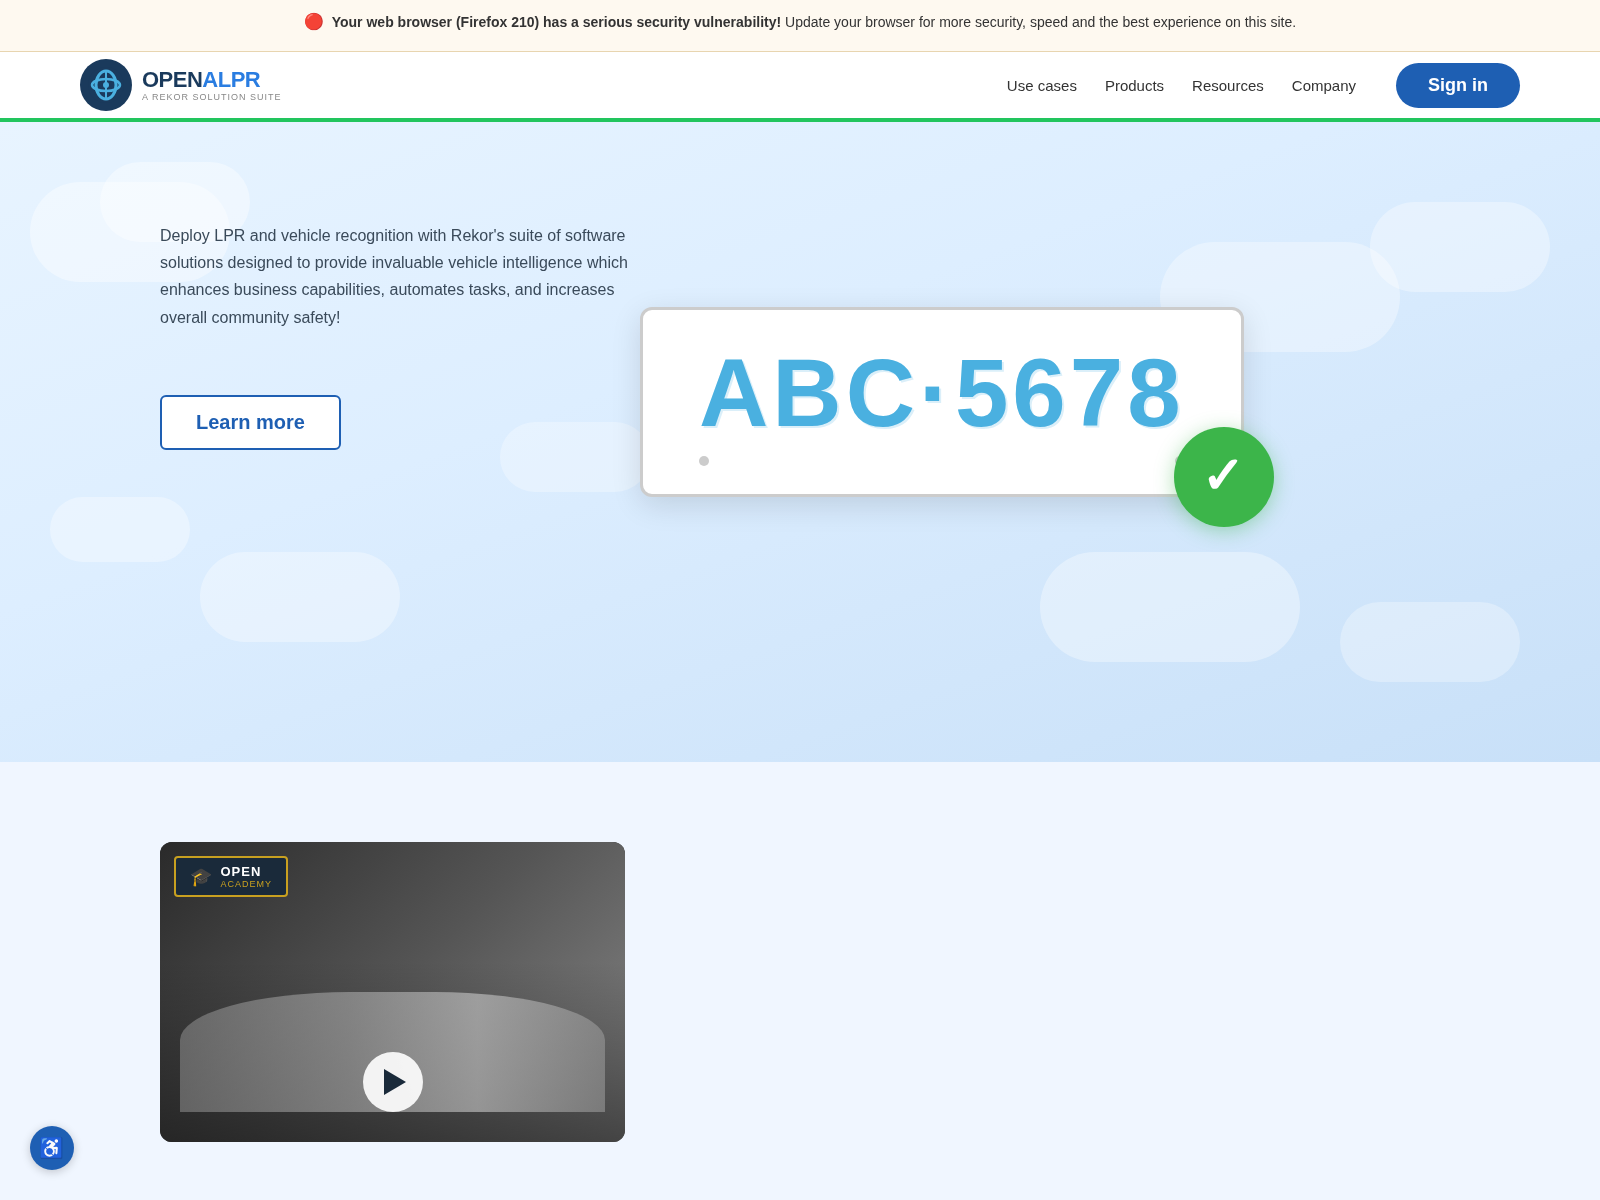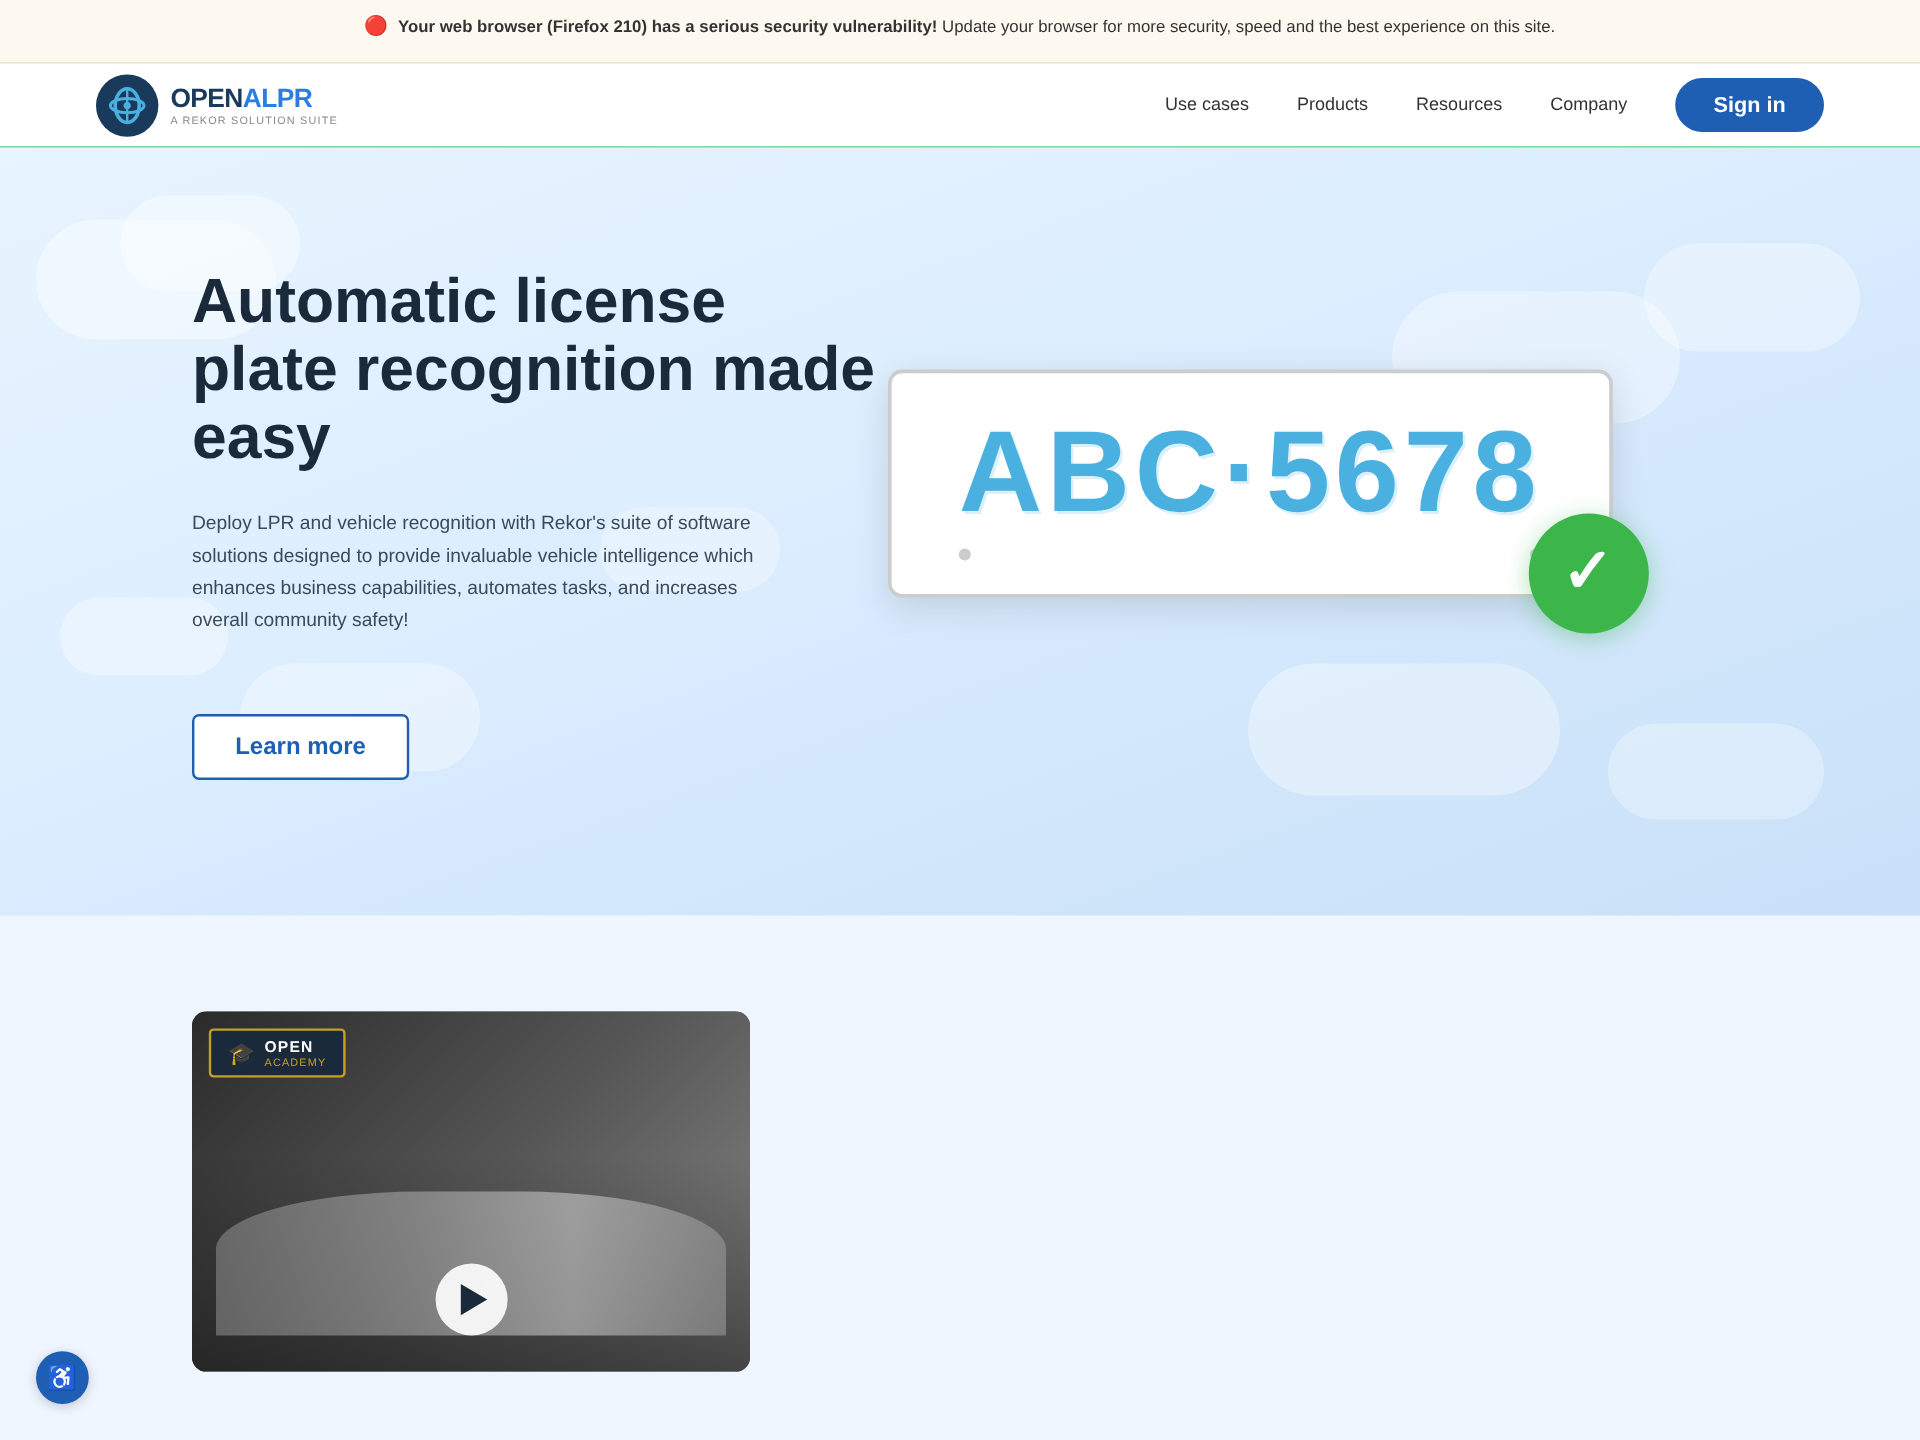--- a/index.html
+++ b/index.html
@@ -35,21 +35,21 @@
       padding: 7px 16px;
       font-size: 14px;
       cursor: pointer;
       font-weight: 500;
     }
     .warning-icon { font-size: 16px; margin-right: 4px; }
 
     
     nav {
       background: #fff;
-      border-bottom: 1px solid #22c55e;
+      border-bottom: 4px solid #22c55e;
       display: flex;
       align-items: center;
       padding: 0 80px;
       height: 70px;
     }
     .logo-area {
       display: flex;
       align-items: center;
       margin-right: auto;
     }
@@ -62,21 +62,21 @@
       align-items: center;
       justify-content: center;
       margin-right: 10px;
       overflow: hidden;
     }
     .logo-text-area { display: flex; flex-direction: column; }
     .logo-main { font-size: 22px; font-weight: 800; letter-spacing: -0.5px; }
     .logo-open { color: #1a3a5c; }
     .logo-alpr { color: #2a7de1; }
     .logo-sub { font-size: 9px; color: #888; letter-spacing: 1px; text-transform: uppercase; }
-    .nav-links { display: flex; align-items: center; gap: 40px; margin-right: 40px; }
+    .nav-links { display: flex; align-items: center; gap: 28px; margin-right: 40px; }
     .nav-link { color: #333; text-decoration: none; font-size: 15px; font-weight: 500; cursor: pointer; }
     .btn-signin {
       background: #1e5fb3;
       color: #fff;
       border: none;
       border-radius: 30px;
       padding: 12px 32px;
       font-size: 18px;
       font-weight: 600;
       cursor: pointer;
@@ -332,21 +332,20 @@
     <div style="position:absolute;top:80px;right:50px;width:180px;height:90px;background:rgba(255,255,255,0.35);border-radius:50px;"></div>
     <div style="position:absolute;bottom:120px;left:200px;width:200px;height:90px;background:rgba(255,255,255,0.35);border-radius:50px;"></div>
     <div style="position:absolute;bottom:100px;right:300px;width:260px;height:110px;background:rgba(255,255,255,0.35);border-radius:60px;"></div>
     <div style="position:absolute;bottom:80px;right:80px;width:180px;height:80px;background:rgba(255,255,255,0.3);border-radius:50px;"></div>
     <div style="position:absolute;top:300px;left:500px;width:150px;height:70px;background:rgba(255,255,255,0.3);border-radius:40px;"></div>
     <div style="position:absolute;bottom:200px;left:50px;width:140px;height:65px;background:rgba(255,255,255,0.35);border-radius:40px;"></div>
     <div style="position:absolute;top:200px;right:500px;width:120px;height:55px;background:rgba(255,255,255,0.3);border-radius:35px;"></div>
   </div>
 
   <div class="hero-left">
-    <h1 class="hero-title">Automatic license plate recognition made easy</h1>
     <p class="hero-desc">Deploy LPR and vehicle recognition with Rekor's suite of software solutions designed to provide invaluable vehicle intelligence which enhances business capabilities, automates tasks, and increases overall community safety!</p>
     <div class="hero-buttons">
       <button class="btn-learn-more">Learn more</button>
     </div>
   </div>
 
   <div class="hero-right">
     <div class="plate-container">
       <div class="plate-box">
         <div class="plate-text">ABC·5678</div>

